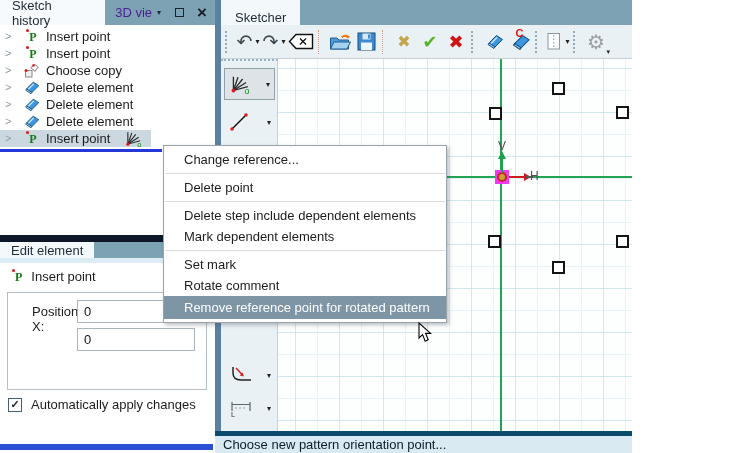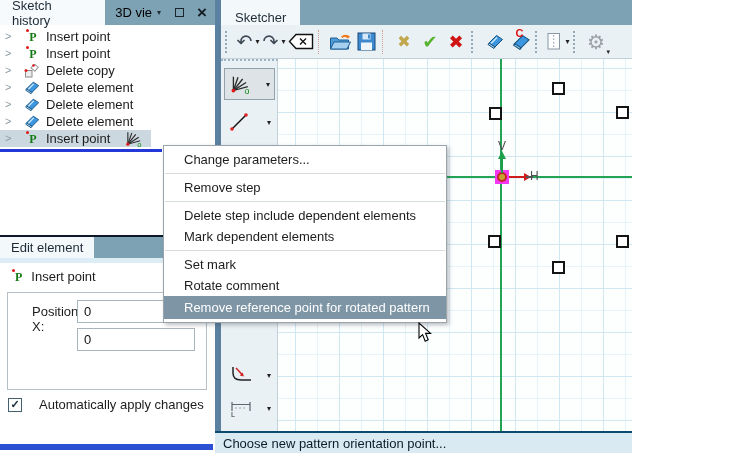--- a/index.html
+++ b/index.html
@@ -5,48 +5,48 @@
   * { box-sizing: border-box; margin: 0; padding: 0; }
   html,body { width:750px; height:453px; }
   body { font-family: "Liberation Sans", sans-serif; font-size: 13px; color:#1c1c1c; background:#fff; }
   #app { position:relative; width:632px; height:453px; overflow:hidden; background:#fff; }
 
   
   #left-panel { position:absolute; left:0; top:0; width:215px; height:453px; background:#fff; }
   .tabbar { position:absolute; left:0; top:0; width:215px; height:25px; background:#7da2b4; display:flex; align-items:stretch; }
   .tab-active { background:#f6fafc; color:#1e2a36; display:flex; align-items:center; padding:0 12px; }
   .tabbar-rest { flex:1; display:flex; align-items:center; color:#22333e; }
-  .tab-inactive-label { margin-left:10px; color:#000000; white-space:nowrap; overflow:hidden; max-width:44px; }
+  .tab-inactive-label { margin-left:10px; color:#4c1d95; white-space:nowrap; overflow:hidden; max-width:44px; }
   .dd-glyph { font-size:8px; color:#1f2d36; margin-left:5px; }
   .win-max { width:9px; height:9px; border:1.5px solid #1a242c; margin-left:14px; }
   .win-close { font-size:17px; font-weight:600; color:#141c22; margin-left:13px; margin-right:8px; line-height:1; }
 
   #history-list { position:absolute; left:0; top:28px; width:213px; }
   .tree-row { display:flex; align-items:center; height:17px; }
   .tree-row .inner { display:flex; align-items:center; height:17px; padding-right:8px; }
   .tree-row.selected .inner { background:#ccd8df; }
   .chev { width:11px; margin-left:5px; color:#8a9aa2; font-size:11px; line-height:1; }
   .ticon { width:17px; margin-left:7px; display:flex; justify-content:center; }
   .tlabel { margin-left:6px; white-space:nowrap; }
   .tbadge { margin-left:14px; display:flex; }
   .ic-ip { position:relative; font-family:"Liberation Serif", serif; font-weight:bold; font-size:12px; color:#157a15; line-height:1; padding-left:3px; }
   .ic-ip::before { content:""; position:absolute; left:0; top:-2px; width:3px; height:3px; border-radius:50%; background:#e01818; }
   #insert-line { position:absolute; left:0; top:149px; width:162px; height:3px; background:#2438d8; }
 
   
-  #edit-tabbar { position:absolute; left:0; top:235px; width:215px; height:23px; background:#7da2b4; display:flex; border-top:2px solid #0f172a; }
+  #edit-tabbar { position:absolute; left:0; top:235px; width:215px; height:23px; background:#7da2b4; display:flex; border-top:7px solid #0f172a; }
   #edit-tab { background:#f3f9fb; display:flex; align-items:center; padding:0 11px; color:#1e2a36; }
   #edit-strip { position:absolute; left:0; top:258px; width:215px; height:5px; background:#ddedf5; }
   #edit-header { position:absolute; left:12px; top:269px; display:flex; align-items:center; gap:9px; }
   #edit-groupbox { position:absolute; left:7px; top:292px; width:200px; height:98px; border:1px solid #b4bfc6; }
   .field-label { position:absolute; left:32px; width:58px; }
   .field-input { position:absolute; left:77px; width:118px; height:23px; border:1px solid #a9b5bd; padding-left:6px; font-size:13px; font-family:"Liberation Sans",sans-serif; color:#111; background:#fff; }
   #checkbox-row { position:absolute; left:8px; top:397px; display:flex; align-items:center; }
   #auto-checkbox { width:14px; height:14px; border:1px solid #44606e; background:#fff; display:flex; align-items:center; justify-content:center; font-size:11px; font-weight:bold; color:#22323c; line-height:1; }
-  #checkbox-label { margin-left:17px; }
+  #checkbox-label { margin-left:9px; }
   #bottom-blue-strip { position:absolute; left:0; top:444px; width:213px; height:6px; background:#2b50d4; }
 
   
   #v-divider { position:absolute; left:215px; top:0; width:6px; height:453px; background:#5b81a0; }
 
   
   #right { position:absolute; left:221px; top:0; width:529px; height:453px; }
   #sk-tabbar { position:absolute; left:0; top:0; width:529px; height:25px; background:#7da2b4; display:flex; }
   #sk-tab { background:#f3f9fb; color:#1e2a36; display:flex; align-items:flex-end; padding:0 14px; }
 
@@ -83,21 +83,21 @@
   #axis-h { position:absolute; left:0; top:117px; width:472px; height:2px; background:#23a455; }
   .pt-square { position:absolute; width:13px; height:13px; border:2px solid #141414; background:#fff; }
   #origin-marker { position:absolute; left:217px; top:111px; width:14px; height:14px; background:#f338f3; display:flex; align-items:center; justify-content:center; }
   #origin-circle { width:10px; height:10px; border:2px solid #c42525; border-radius:50%; background:#c9a12e; }
   #axis-v-label { position:absolute; left:217px; top:80px; width:14px; text-align:center; color:#4f4f4f; font-size:12px; }
   #green-arrow { position:absolute; left:217px; top:92px; }
   #red-arrow { position:absolute; left:231px; top:111px; }
   #h-dash { position:absolute; left:248px; top:117px; width:7px; height:2px; background:#555; }
   #axis-h-label { position:absolute; left:252px; top:110px; color:#4f4f4f; font-size:12px; }
 
-  #status-bar { position:absolute; left:-6px; top:431px; width:535px; height:22px; background:#d9eaf3; border-top:2px solid #0c4a6e; display:flex; align-items:center; padding-left:8px; color:#0d1c28; }
+  #status-bar { position:absolute; left:-6px; top:431px; width:535px; height:22px; background:#d9eaf3; border-top:5px solid #0c4a6e; display:flex; align-items:center; padding-left:8px; color:#0d1c28; }
 
   
   #context-menu { position:absolute; left:163px; top:145px; width:284px; background:#fff; border:1px solid #9aa4ab; box-shadow:2px 2px 4px rgba(60,70,80,.35); z-index:50; padding:3px 0; }
   .menu-item { height:21px; line-height:21px; padding-left:20px; white-space:nowrap; position:relative; color:#1d1d1d; }
   .menu-item.hl { height:23px; line-height:23px; background:#7e95a6; color:#fff; }
   .menu-sub-arrow { position:absolute; right:9px; top:0; font-size:8px; color:#222; }
   .menu-sep { height:7px; position:relative; }
   .menu-sep::after { content:""; position:absolute; left:1px; right:1px; top:3px; border-top:1px solid #d6dbde; }
 
   #cursor { position:absolute; left:418px; top:322px; z-index:60; }
@@ -142,21 +142,21 @@
           <span class="inner">
             <span class="chev">&gt;</span>
             <span class="ticon">
               <svg width="15" height="14" viewBox="0 0 15 14">
       <rect x="1.5" y="6.5" width="6.5" height="6.5" fill="#eee" stroke="#8a8a8a"></rect>
       <rect x="8" y="1" width="5.2" height="5.2" fill="none" stroke="#9a9a9a" transform="rotate(40 10.6 3.6)"></rect>
       <circle cx="2" cy="6.5" r="1.5" fill="#e02020"></circle>
                 <circle cx="9.5" cy="1.5" r="1.3" fill="#e02020"></circle>
               </svg>
             </span>
-            <span class="tlabel">Delete copy</span>
+            <span class="tlabel">Choose copy</span>
           </span>
         </div>
         <div class="tree-row">
           <span class="inner">
             <span class="chev">&gt;</span>
             <span class="ticon">
               <svg width="19" height="15" viewBox="0 0 19 15">
       <path d="M4 9 L11.5 1.5 L17.5 5.5 L10 13 Z" fill="#3d97e0" stroke="#14527e"></path>
       <path d="M4 9 L10 13 L9 14.5 L3 10.5 Z" fill="#a8d2f2" stroke="#14527e"></path>
       <line x1="6" y1="9.5" x2="12" y2="3.5" stroke="#cfe8fa" stroke-width="1.4"></line>
@@ -426,23 +426,23 @@
       <div id="h-dash"></div>
       <span id="axis-h-label">H</span>
     </div>
 
     <div id="status-bar">
       <span>Choose new pattern orientation point...</span>
     </div>
   </div>
 
   <div id="context-menu">
-      <div class="menu-item">Change parameters...</div>
+      <div class="menu-item">Change reference...</div>
       <div class="menu-sep"></div>
-      <div class="menu-item">Remove step</div>
+      <div class="menu-item">Delete point</div>
       <div class="menu-sep"></div>
       <div class="menu-item">Delete step include dependent elements</div>
       <div class="menu-item">Mark dependent elements</div>
       <div class="menu-sep"></div>
       <div class="menu-item">Set mark</div>
       <div class="menu-item">Rotate comment</div>
       <div class="menu-item hl">Remove reference point for rotated pattern</div>
     </div>
 
   <svg id="cursor" width="14" height="21" viewBox="0 0 14 21">

